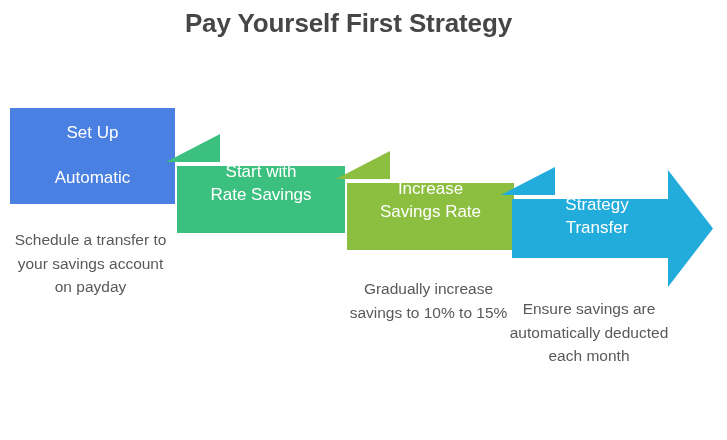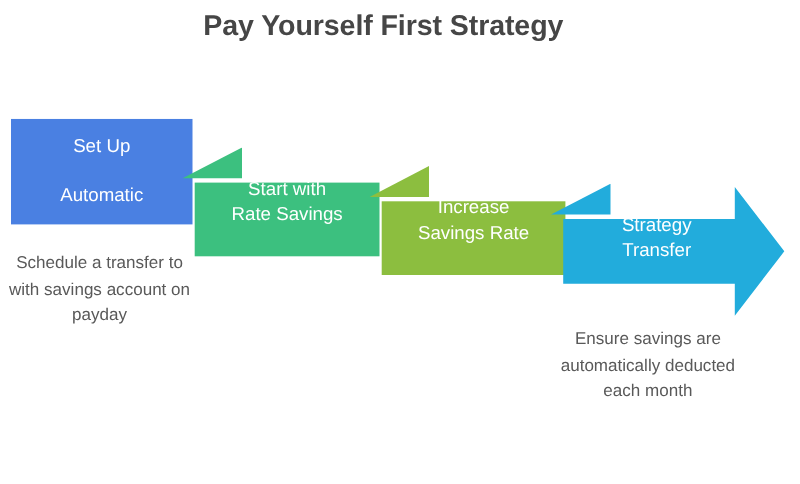--- a/index.html
+++ b/index.html
@@ -137,19 +137,20 @@
       <polygon points="14,32 170,32 170,3 215,61.5 170,120 170,91 14,91" fill="#22acdc"></polygon>
     </svg>
     <div class="step-label" id="label-4">
       <span>
         <span>Strategy</span><br>
         <span>Transfer</span>
       </span>
     </div>
   </div>
 
-  <div class="step-caption" id="caption-1">Schedule a transfer to with savings account on payday</div>
+  <div class="step-caption" id="caption-1">Schedule a transfer to your savings account on payday</div>
 
 
+  <div class="step-caption" id="caption-3">Gradually increase savings to 10% to 15%</div>
 
   <div class="step-caption" id="caption-4">Ensure savings are automatically deducted each month</div>
 
 </div>
 
 </body></html>

